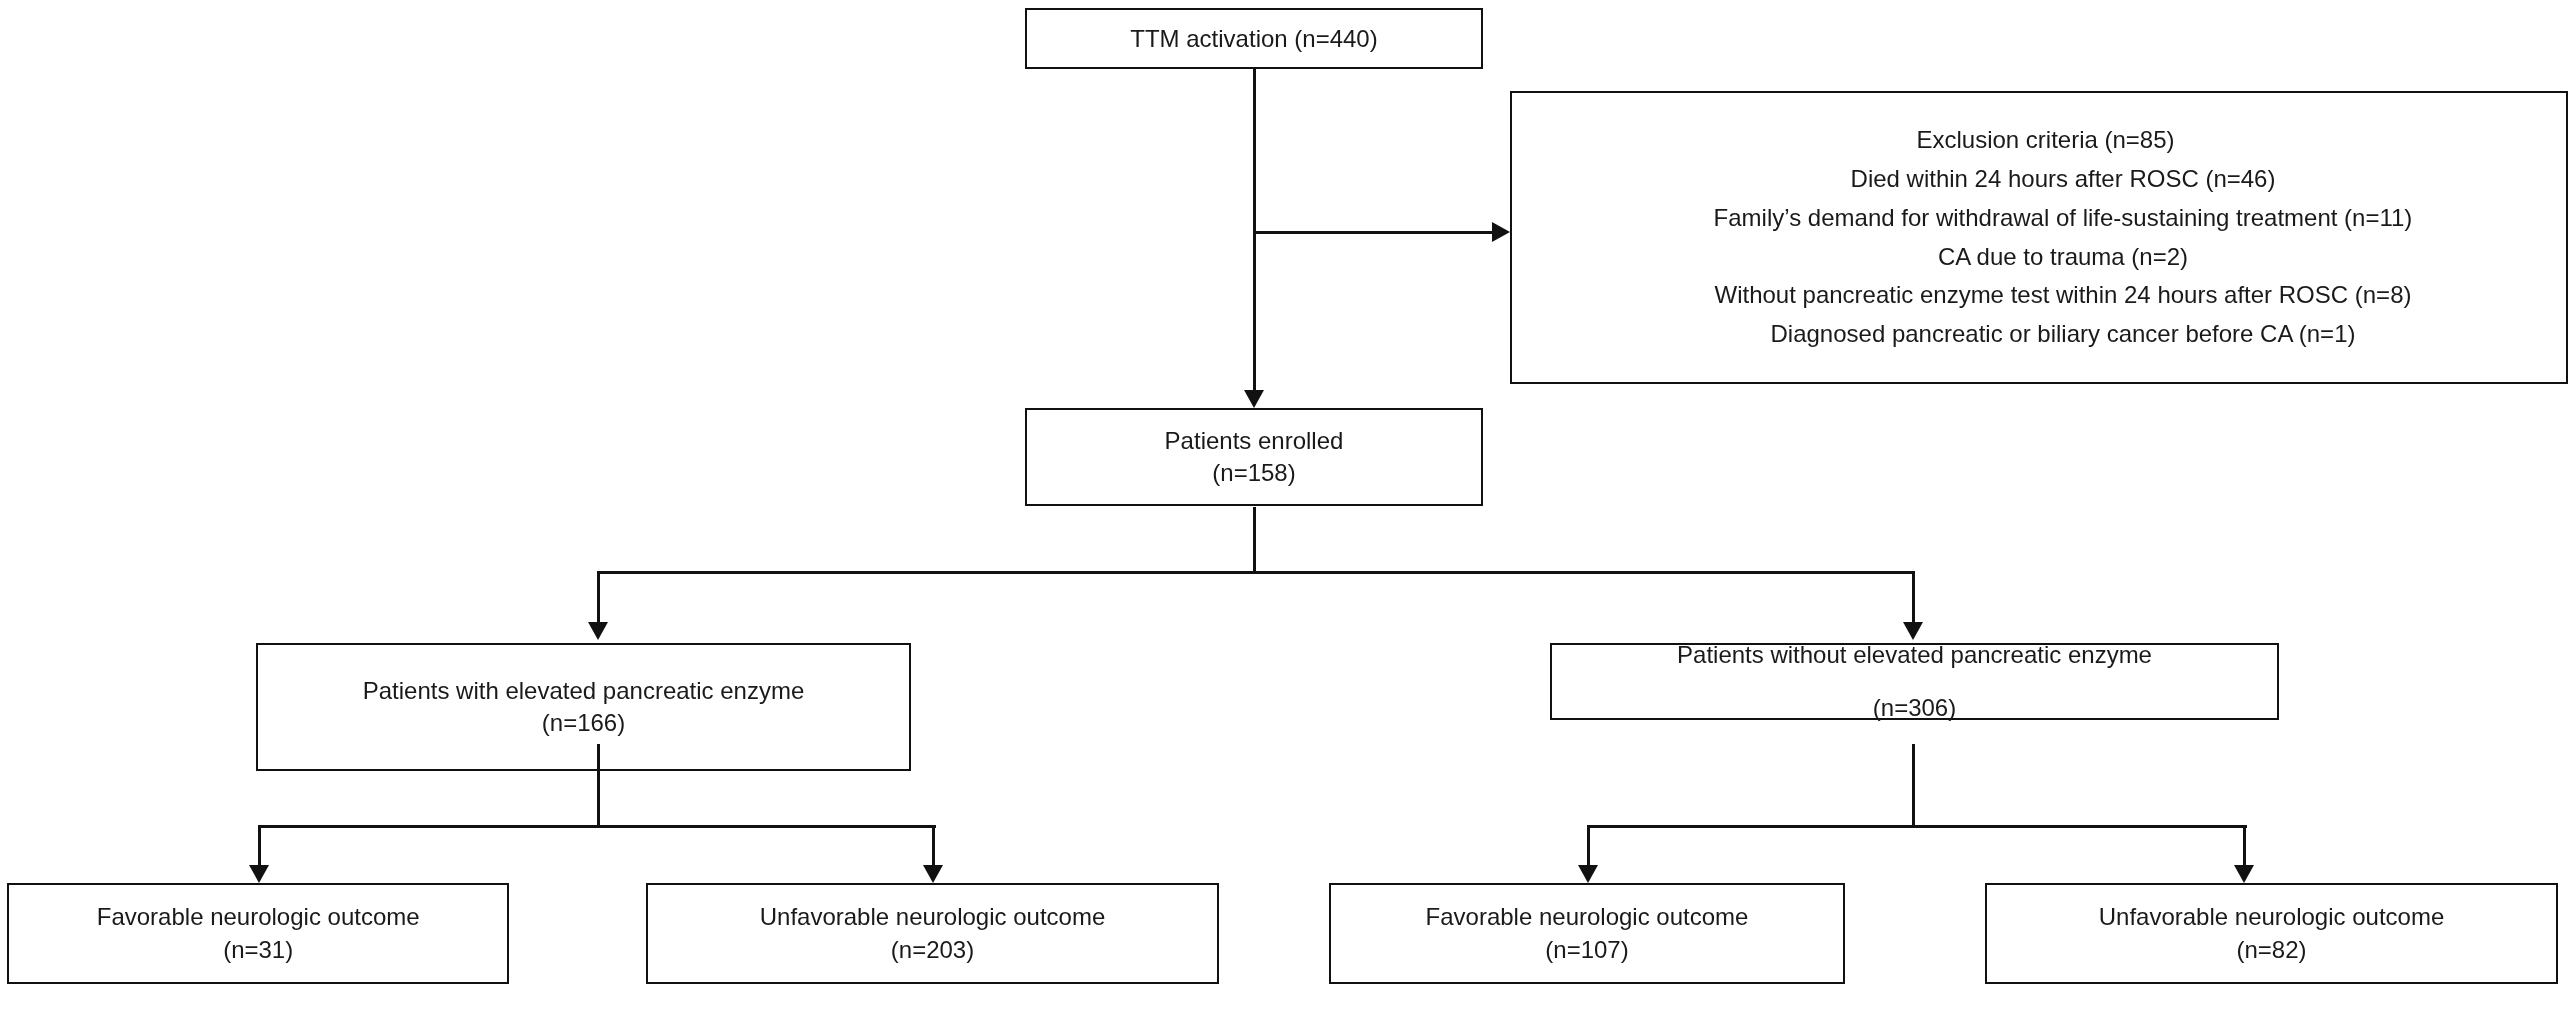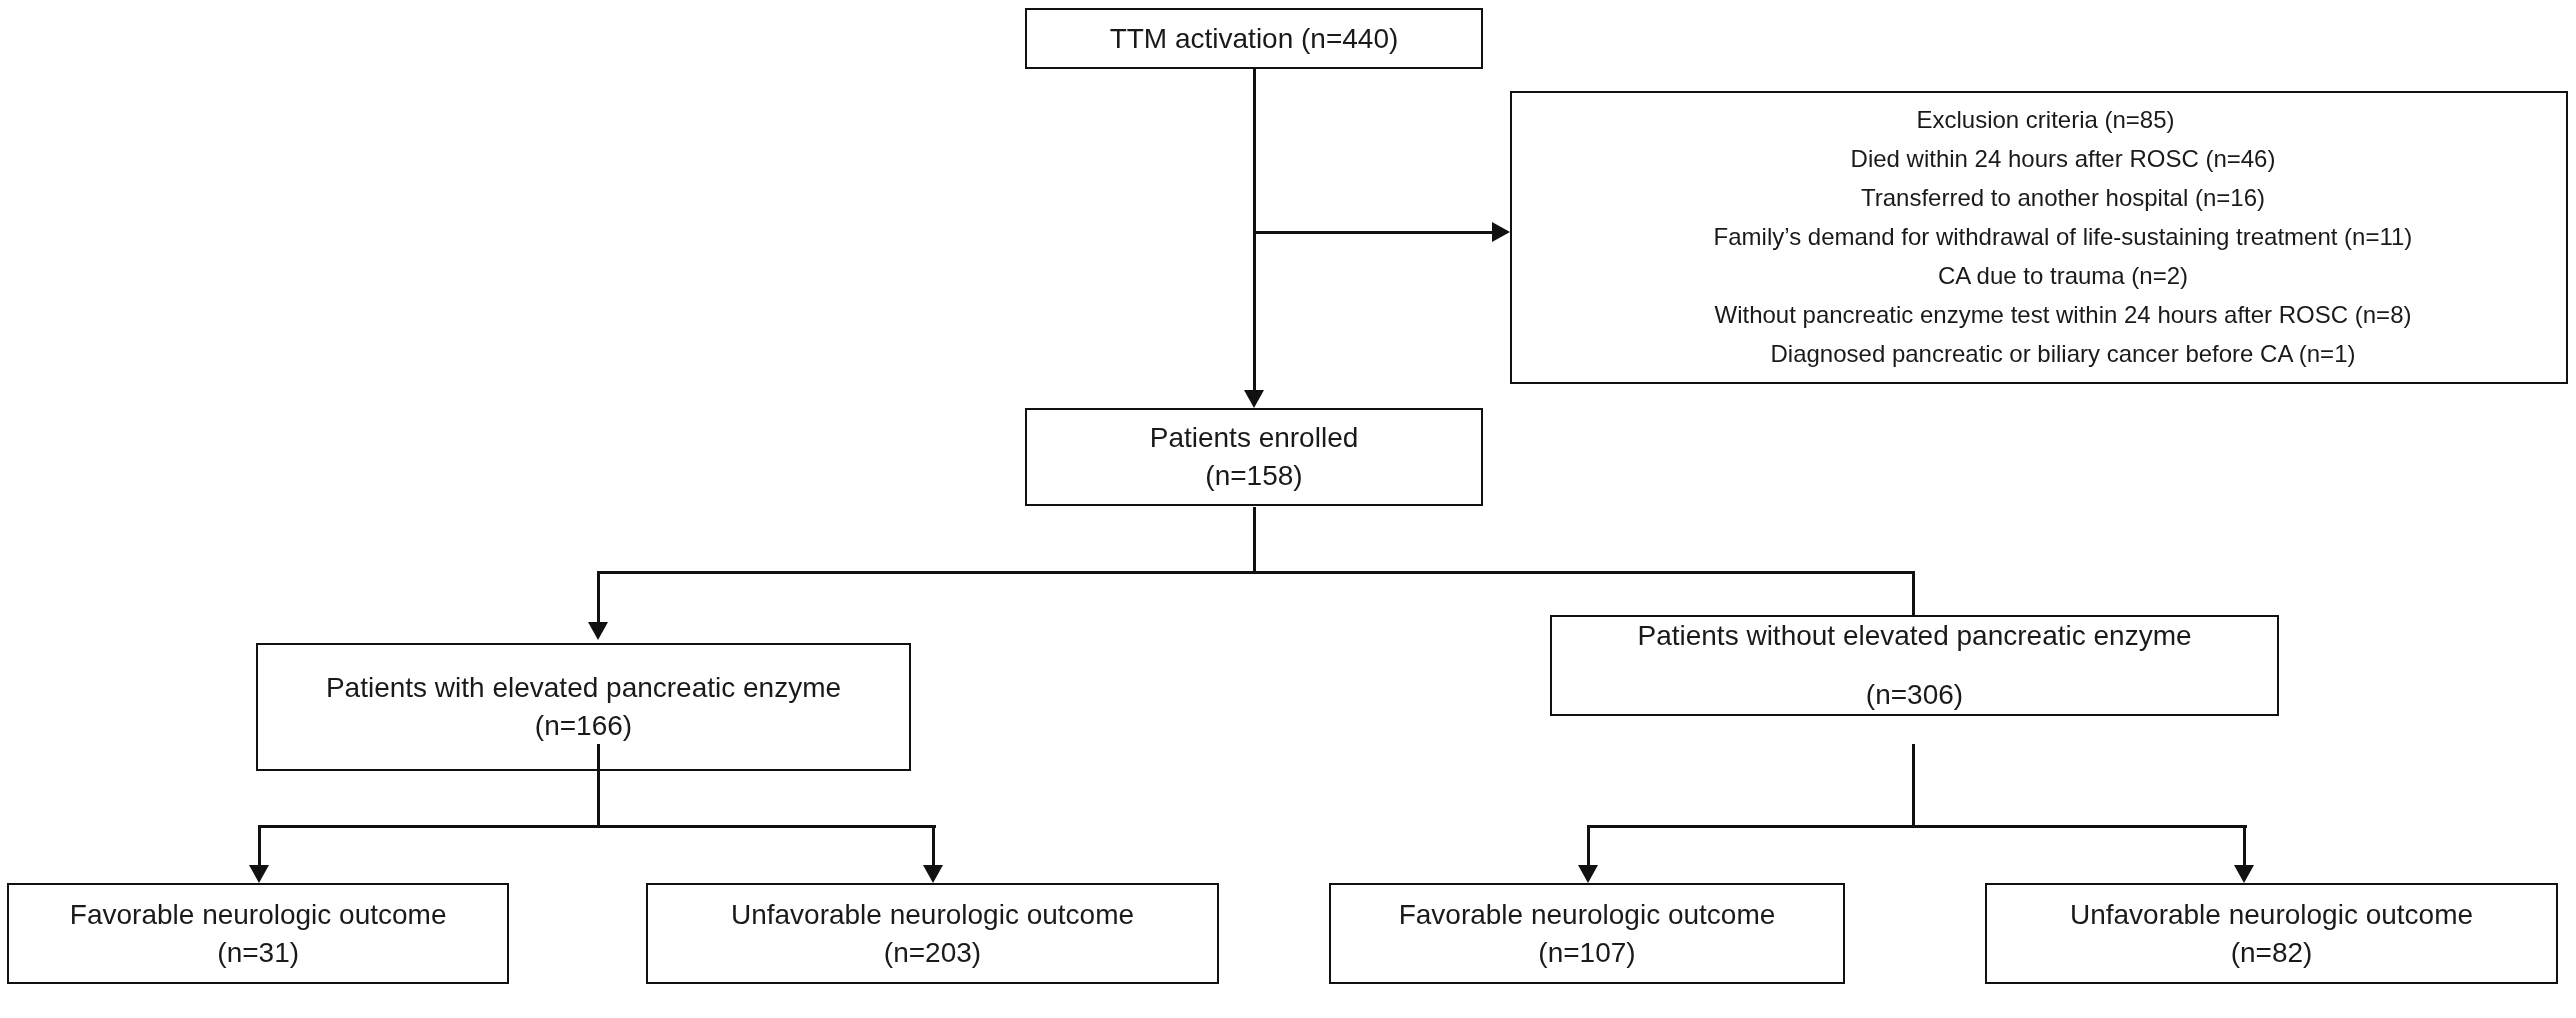--- a/index.html
+++ b/index.html
@@ -20,21 +20,21 @@
     position: absolute;
     box-sizing: border-box;
     border: 2.4px solid #111111;
     background: #ffffff;
     display: flex;
     flex-direction: column;
     align-items: center;
     justify-content: center;
     text-align: right;
     line-height: 1.34;
-    font-size: 28px;
+    font-size: 24px;
     color: #1a1a1a;
   }
   .box .line { display: block; white-space: nowrap; }
 
   
   .listbox {
     position: absolute;
     box-sizing: border-box;
     border: 2.4px solid #111111;
     background: #ffffff;
@@ -89,21 +89,20 @@
 
   <div class="vline" style="left:1253px; top:69px; height:321px;"></div>
   <div class="arrow-down" style="left:1244px; top:390px;"></div>
 
   <div class="hline" style="left:1253px; top:231px; width:240px;"></div>
   <div class="arrow-right" style="left:1492px; top:222px;"></div>
 
   <div class="listbox" style="left:1510px; top:91px; width:1058px; height:293px;">
     <span class="head">Exclusion criteria (n=85)</span>
     <span class="item">Died within 24 hours after ROSC (n=46)</span>
-    <span class="item">Transferred to another hospital (n=16)</span>
     <span class="item">Family’s demand for withdrawal of life-sustaining treatment (n=11)</span>
     <span class="item">CA due to trauma (n=2)</span>
     <span class="item">Without pancreatic enzyme test within 24 hours after ROSC (n=8)</span>
     <span class="item">Diagnosed pancreatic or biliary cancer before CA (n=1)</span>
   </div>
 
   <div class="box" style="left:1025px; top:408px; width:458px; height:98px;">
     <span class="line">Patients enrolled</span>
     <span class="line">(n=158)</span>
   </div>
@@ -115,21 +114,21 @@
   <div class="arrow-down" style="left:588px; top:622px;"></div>
 
   <div class="vline" style="left:1912px; top:571px; height:52px;"></div>
   <div class="arrow-down" style="left:1903px; top:622px;"></div>
 
   <div class="box" style="left:256px; top:643px; width:655px; height:128px;">
     <span class="line">Patients with elevated pancreatic enzyme</span>
     <span class="line">(n=166)</span>
   </div>
 
-  <div class="box" style="left:1550px; top:615px; width:729px; height:101px;gap:21px;">
+  <div class="box" style="left:1550px; top:643px; width:729px; height:77px;gap:21px;">
     <span class="line">Patients without elevated pancreatic enzyme</span>
     <span class="line">(n=306)</span>
   </div>
 
   <div class="vline" style="left:597px; top:744px; height:84px;"></div>
   <div class="hline" style="left:258px; top:825px; width:678px;"></div>
 
   <div class="vline" style="left:258px; top:825px; height:40px;"></div>
   <div class="arrow-down" style="left:249px; top:865px;"></div>
 

